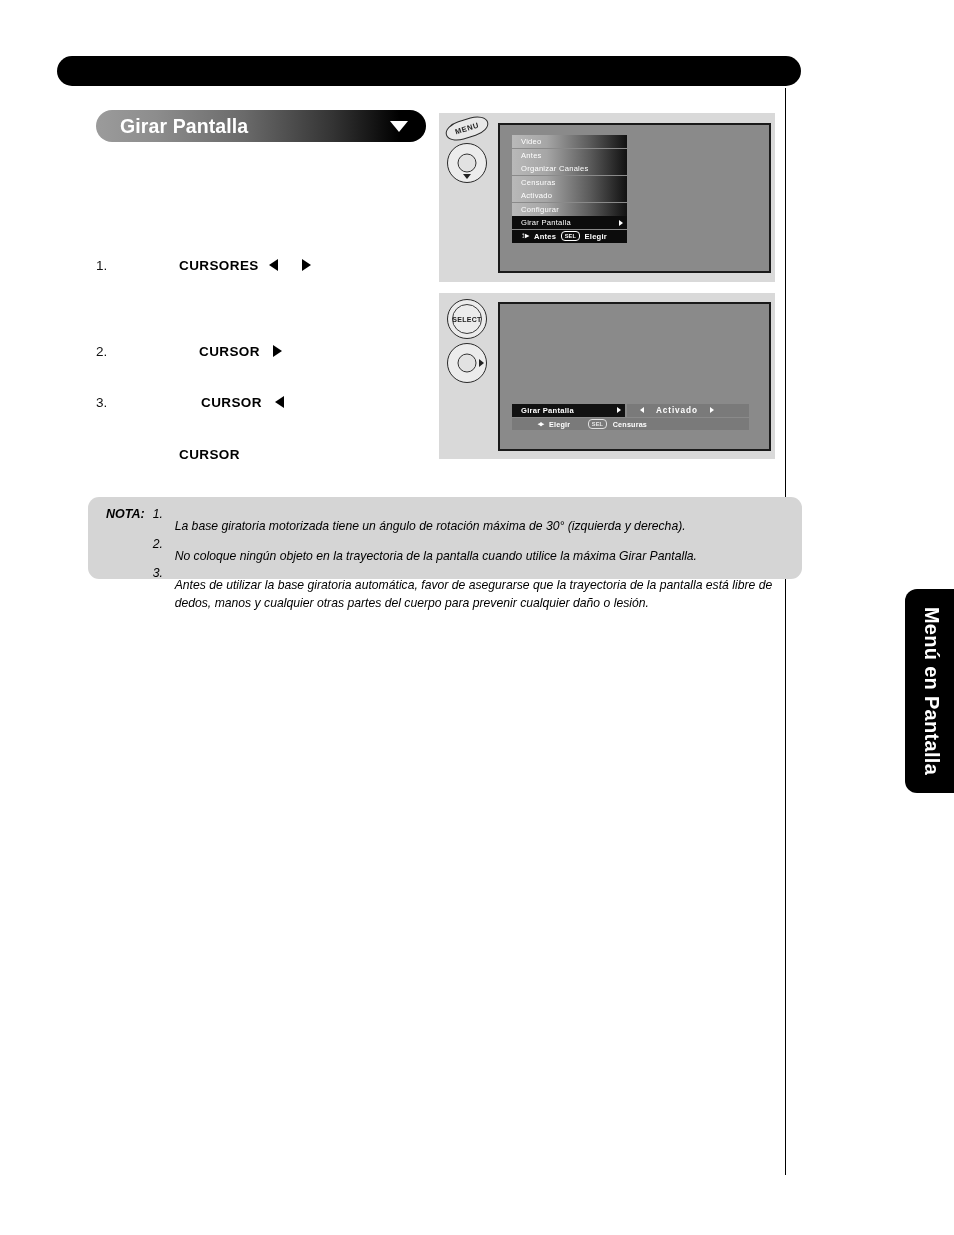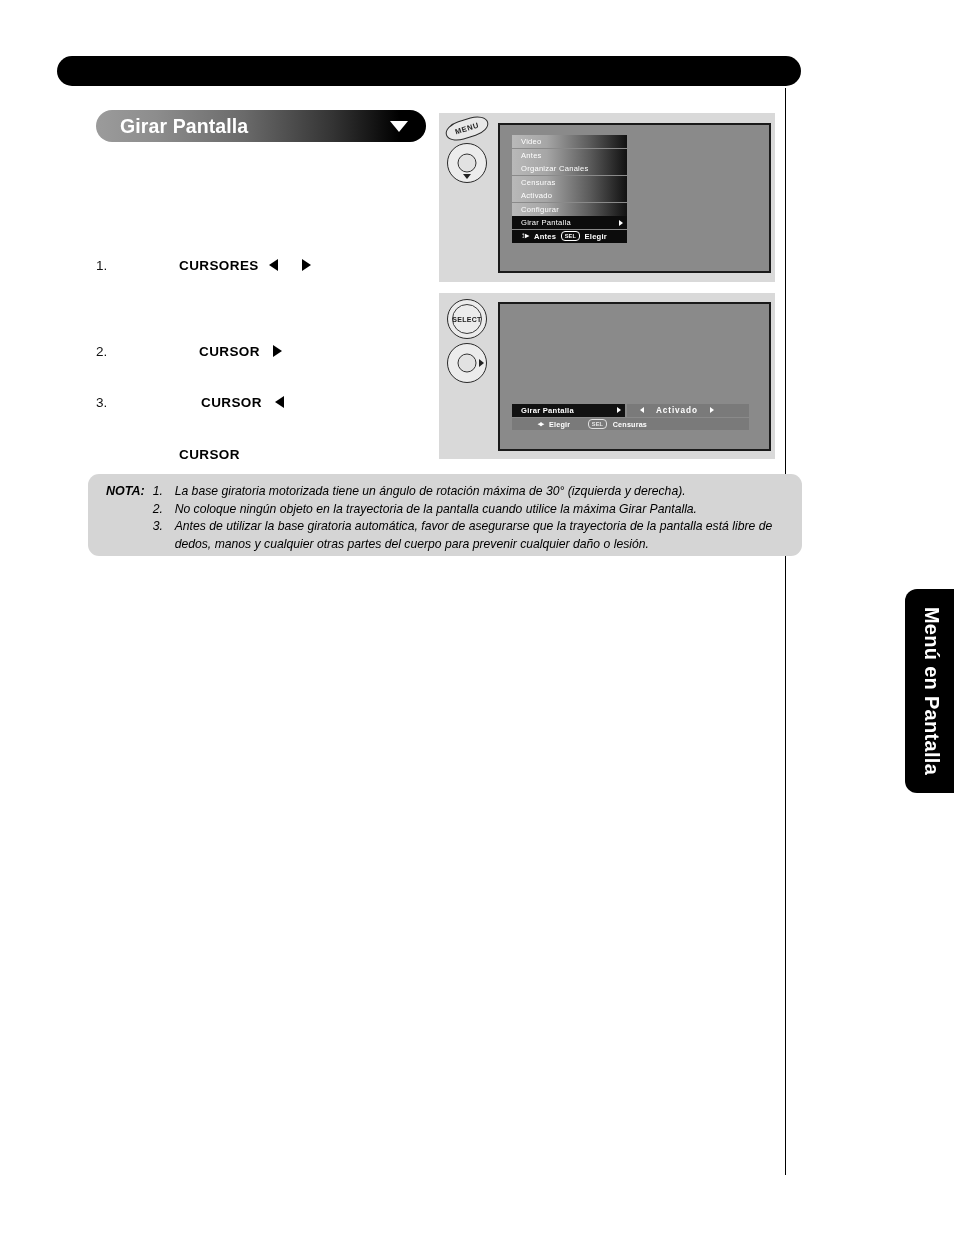--- a/index.html
+++ b/index.html
@@ -374,21 +374,21 @@
     color: #ffffff;
     font-size: 7px;
     font-weight: bold;
     letter-spacing: -1px;
   }
 
   
   .nota-box {
     position: absolute;
     left: 88px;
-    top: 474px;
+    top: 497px;
     width: 714px;
     height: 82px;
     background: #d5d5d5;
     border-radius: 11px;
     box-sizing: border-box;
     padding: 9px 14px 0 18px;
   }
   .nota-inner {
     display: flex;
     gap: 8px;
@@ -406,21 +406,21 @@
   }
   .nota-item {
     display: flex;
     gap: 9px;
     font-style: italic;
     font-size: 12.2px;
     color: #000000;
     line-height: 17.5px;
   }
   .nota-item .num { width: 13px; flex: none; }
-  .nota-item .body { flex: 1; }
+  .nota-item .body { flex: 1; margin-top: 12px; }
 
   
   .side-tab {
     position: absolute;
     left: 905px;
     top: 589px;
     width: 52px;
     height: 204px;
     background: #000000;
     border-radius: 12px 0 0 12px;

